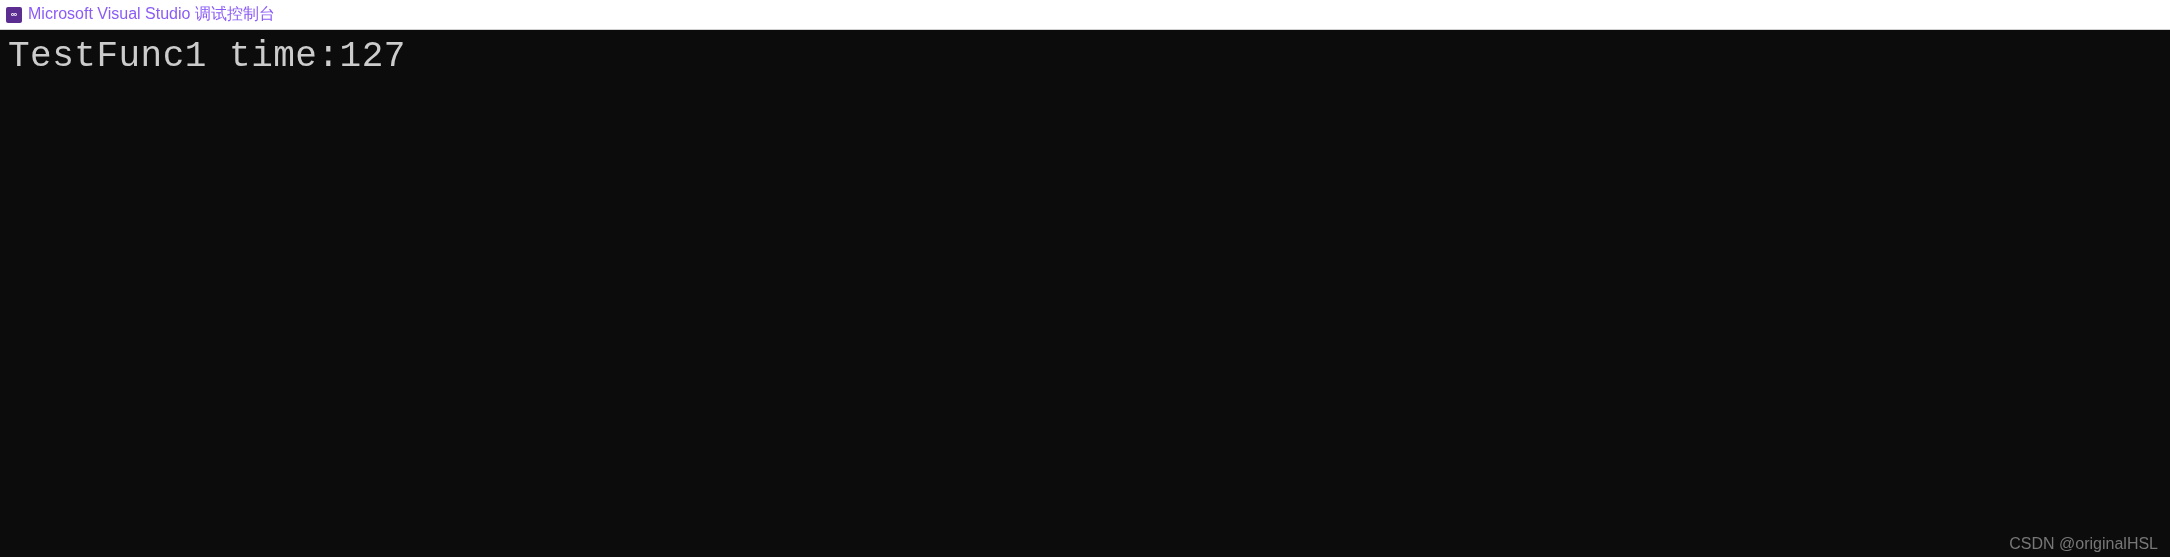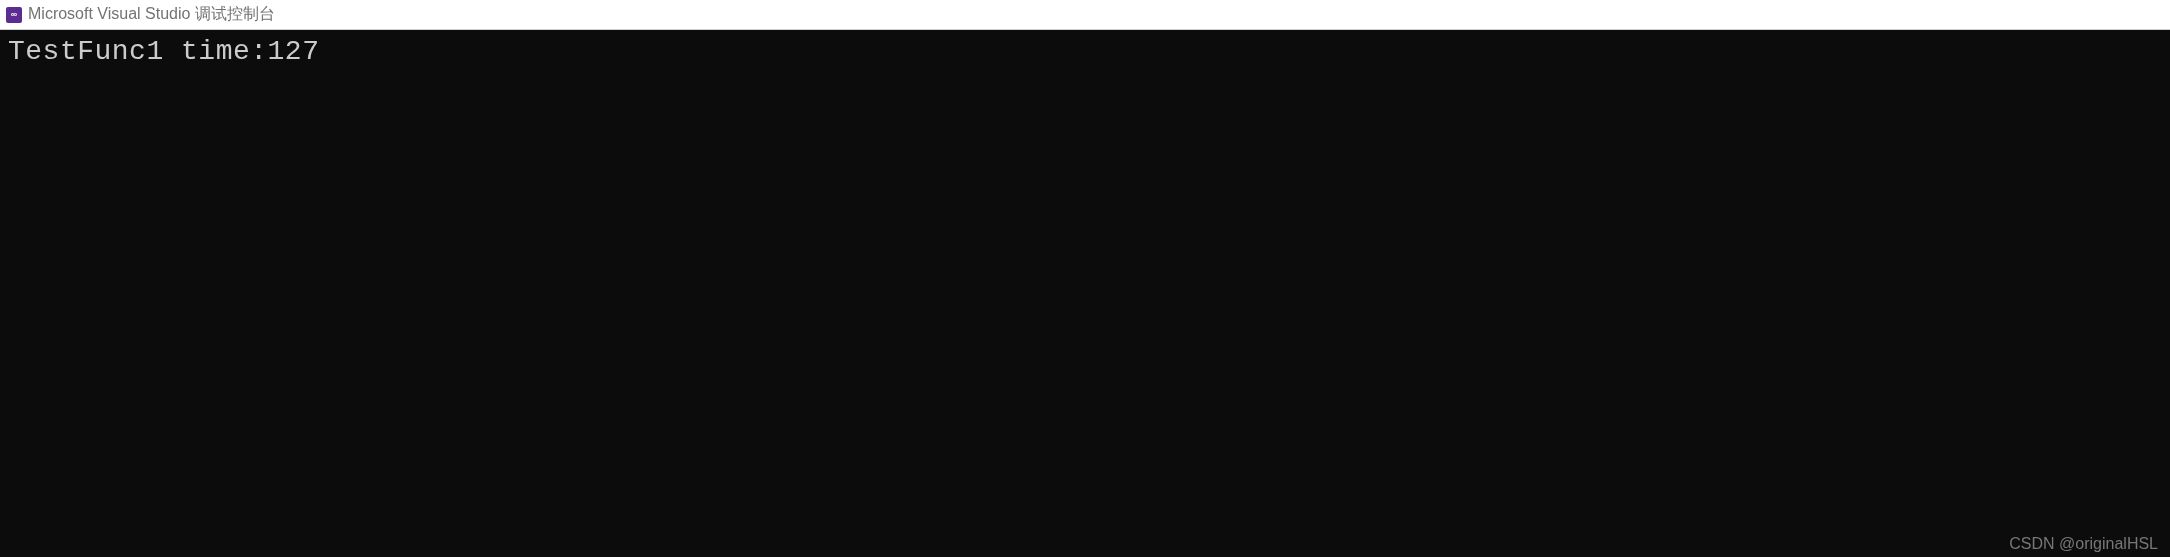--- a/index.html
+++ b/index.html
@@ -34,33 +34,33 @@
       border-radius: 2px;
     }
     .app-icon-inner {
       color: #ffffff;
       font-size: 9px;
       font-weight: bold;
       line-height: 1;
     }
     .title-text {
       font-size: 16px;
-      color: #737373;
+      color: #8b5cf6;
       font-weight: 400;
     }
     .console-area {
       background: #0c0c0c;
       width: 100%;
       height: calc(100% - 30px);
       position: relative;
       padding: 4px 8px;
     }
     .console-line {
       font-family: "NSimSun", "SimSun", "Consolas", "Courier New", monospace;
-      font-size: 28px;
+      font-size: 36px;
       color: #cccccc;
       line-height: 1.25;
       white-space: pre;
       letter-spacing: 0.5px;
     }
     .blank-line {
       height: 47px;
     }
     .watermark {
       position: absolute;

